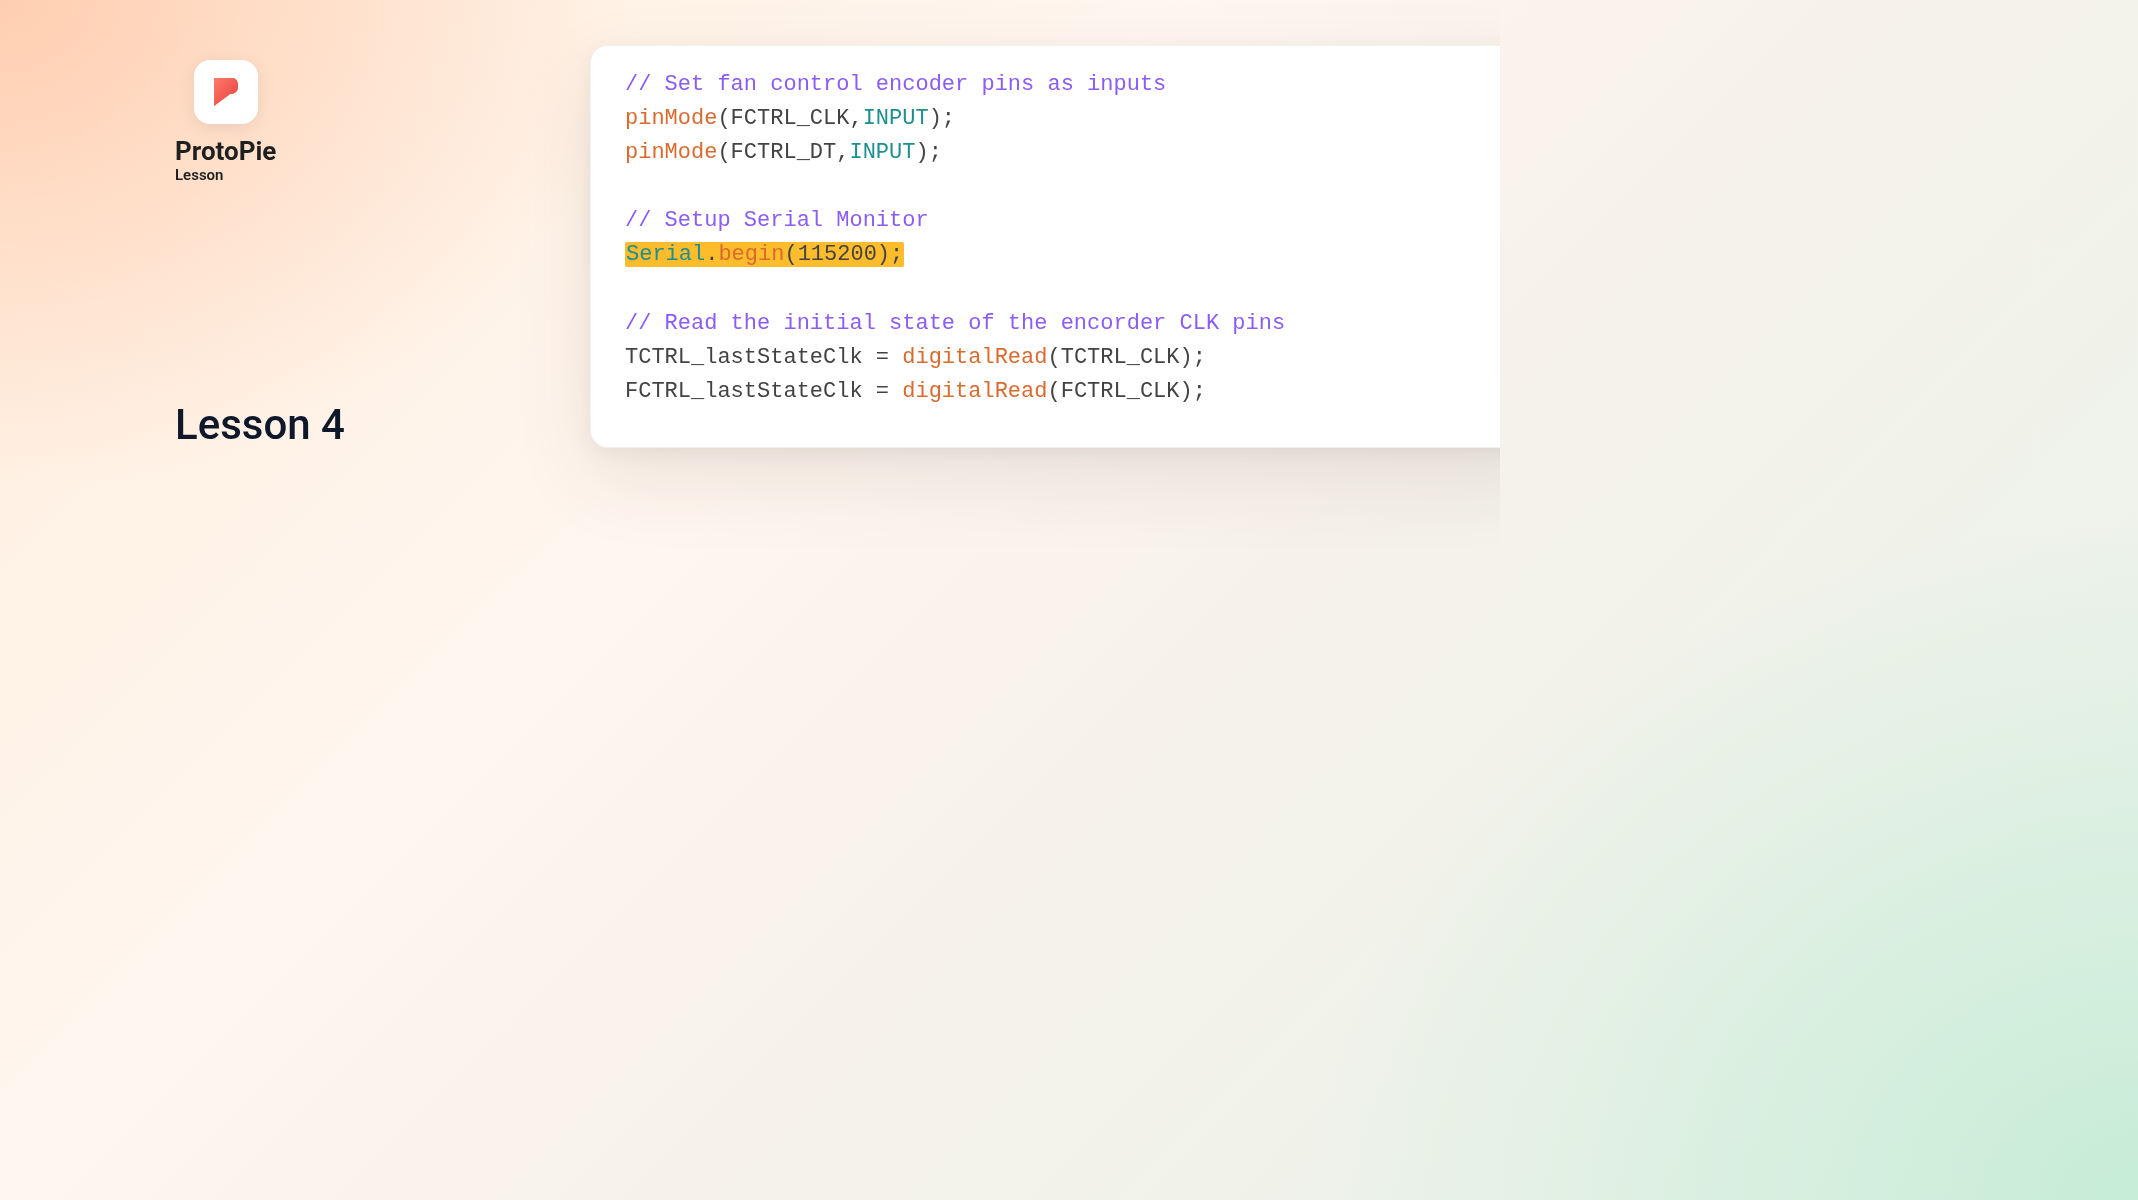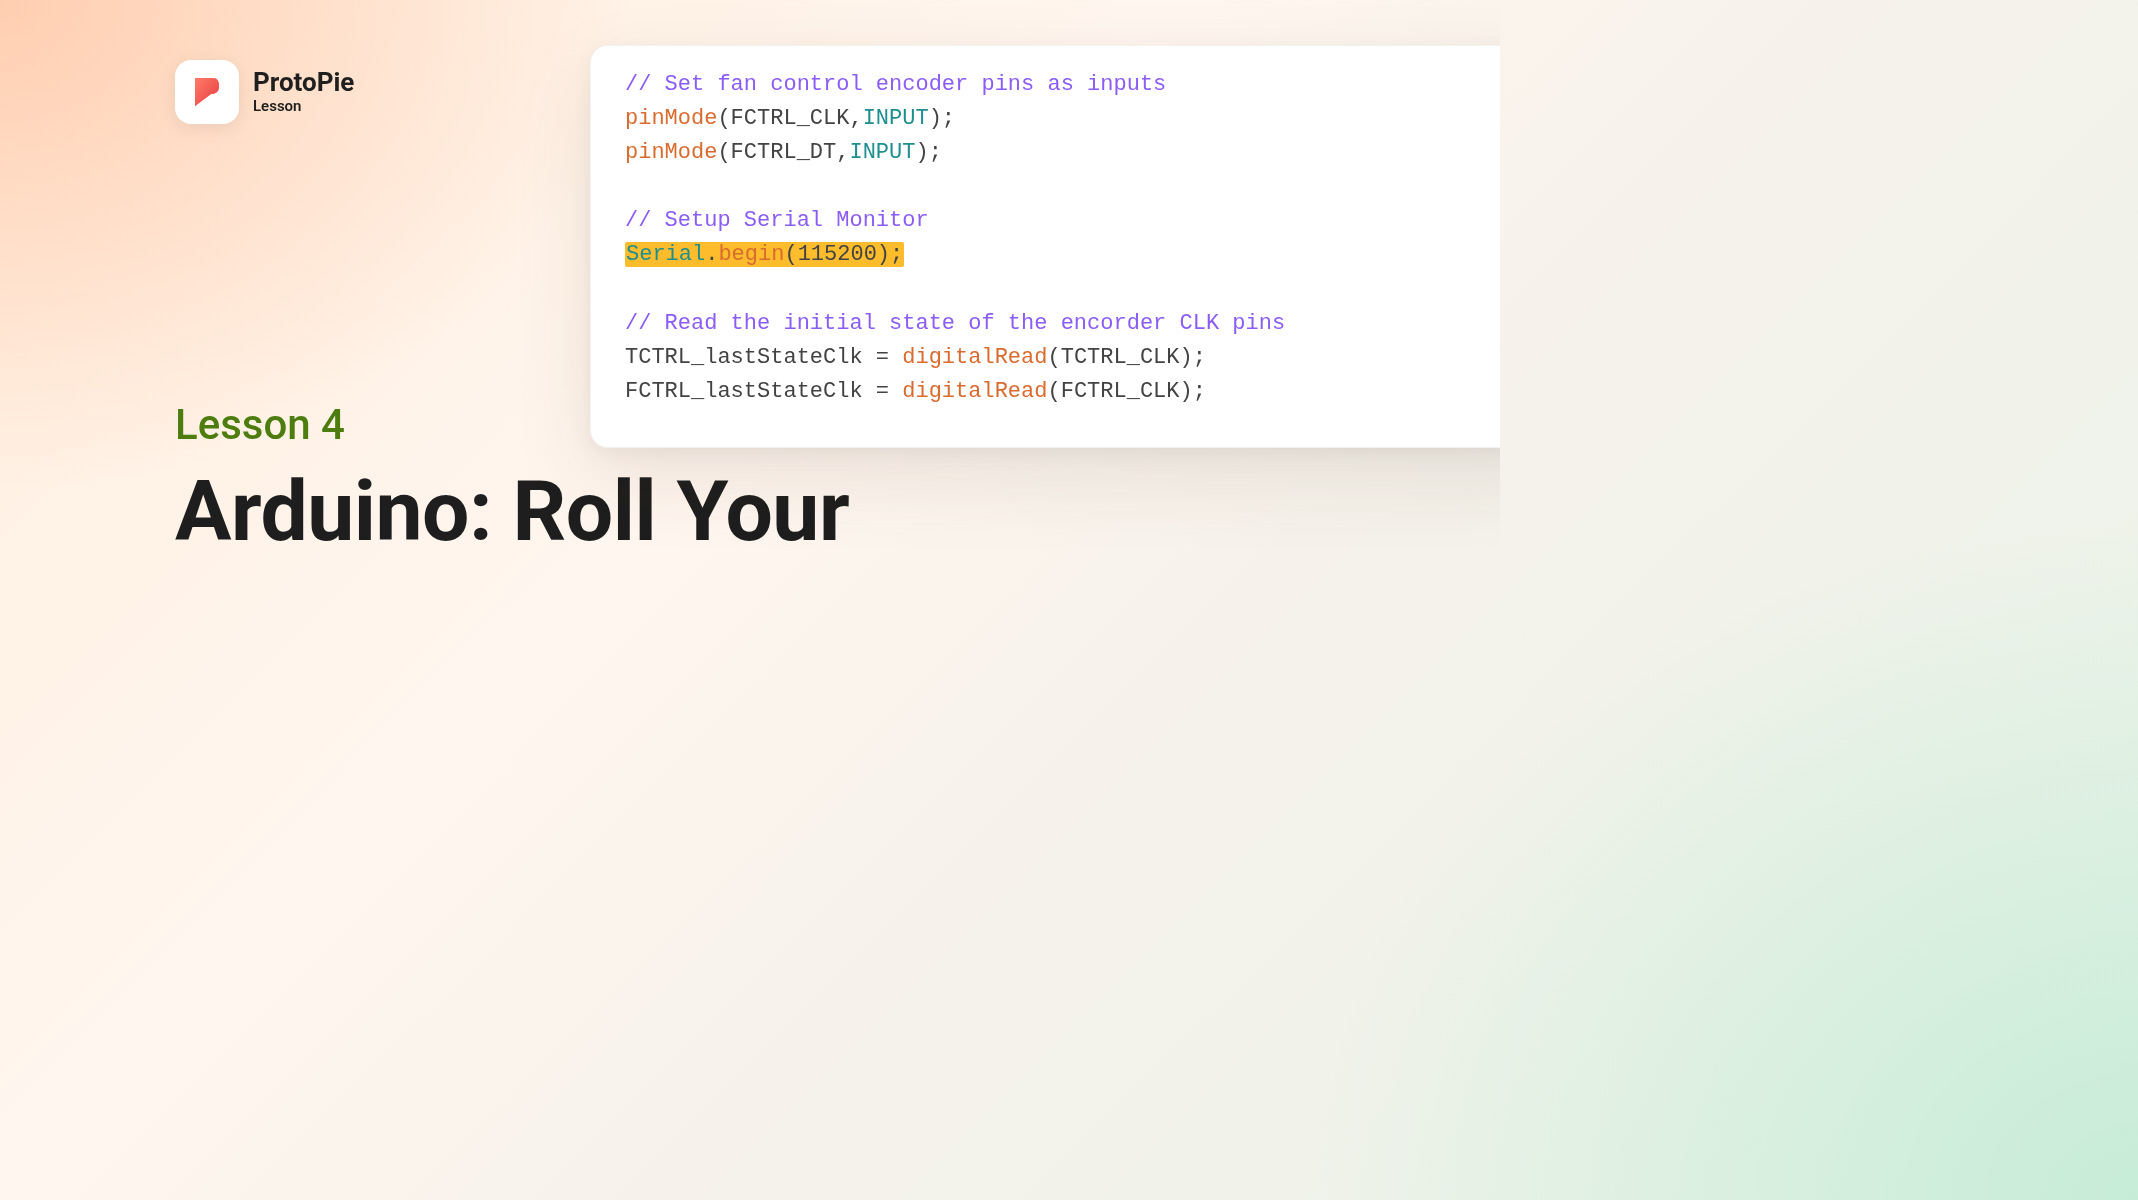--- a/index.html
+++ b/index.html
@@ -17,20 +17,21 @@
   }
 
   
   .logo-block {
     position: absolute;
     left: 175px;
     top: 60px;
     display: flex;
     align-items: center;
     gap: 14px;
+    flex-direction: column;
   }
   .logo-icon {
     width: 64px;
     height: 64px;
     border-radius: 16px;
     background: #ffffff;
     box-shadow: 0 4px 18px rgba(0,0,0,0.08);
     display: flex;
     align-items: center;
     justify-content: center;
@@ -48,21 +49,21 @@
     margin-top: 1px;
   }
 
   
   .lesson-label {
     position: absolute;
     left: 175px;
     top: 400px;
     font-size: 42px;
     font-weight: 500;
-    color: #4d7c0f;
+    color: #0f172a;
   }
   .title {
     position: absolute;
     left: 175px;
     top: 465px;
     font-size: 84px;
     font-weight: 700;
     color: #1e1e1e;
     line-height: 1.12;
     letter-spacing: -0.5px;
@@ -125,21 +126,21 @@
     </svg>
   </div>
   <div class="logo-text">
     <div class="product">ProtoPie</div>
     <div class="sub">Lesson</div>
   </div>
 </div>
 
 <div class="lesson-label">Lesson 4</div>
 <div class="title">
-  <span>Arduino: Roll Your</span><br>
+  <br>
 </div>
 
 <div class="window">
   <div class="code"><span class="tok-comment">// Set fan control encoder pins as inputs</span>
 <span class="tok-func">pinMode</span><span>(FCTRL_CLK,</span><span class="tok-kw">INPUT</span><span>);</span>
 <span class="tok-func">pinMode</span><span>(FCTRL_DT,</span><span class="tok-kw">INPUT</span><span>);</span>
 
 <span class="tok-comment">// Setup Serial Monitor</span>
 <span class="hl"><span class="tok-kw">Serial</span><span>.</span><span class="tok-func">begin</span><span>(</span><span class="tok-num">115200</span><span>);</span></span>
 

